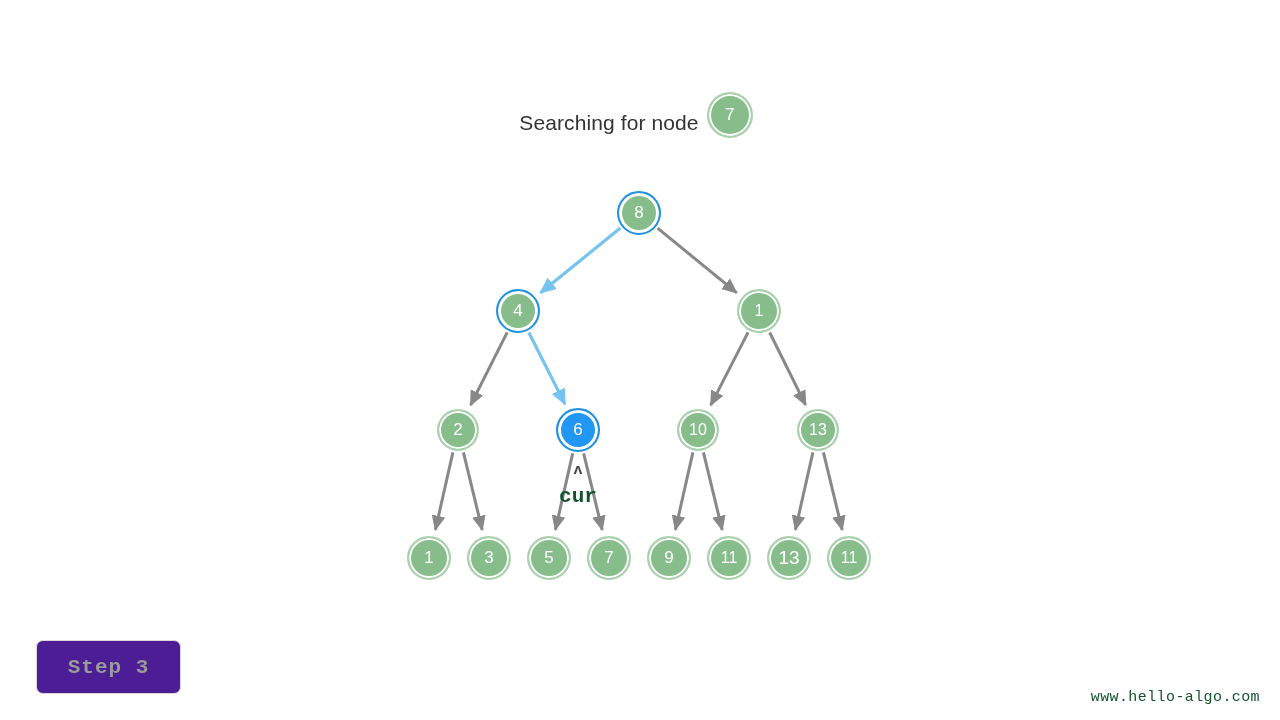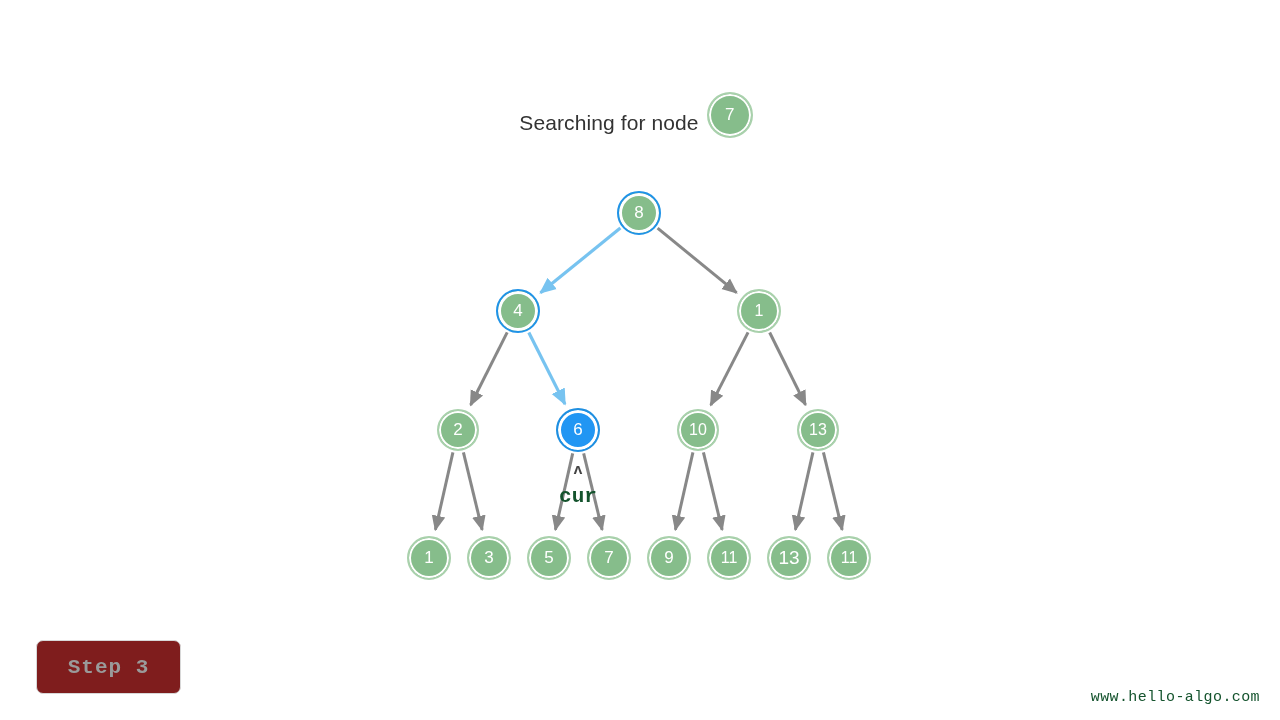--- a/index.html
+++ b/index.html
@@ -121,21 +121,21 @@
   
   #step-badge {
     position: absolute;
     left: 36px;
     top: 640px;
     width: 145px;
     height: 54px;
     box-sizing: border-box;
     border: 1px solid #d8d8d8;
     border-radius: 7px;
-    background: #7f1d1d;
+    background: #4c1d95;
     display: flex;
     align-items: center;
     justify-content: center;
     color: #9a9a9a;
     font-family: "Liberation Mono", monospace;
     font-size: 21px;
     font-weight: bold;
     letter-spacing: 1px;
   }
 

